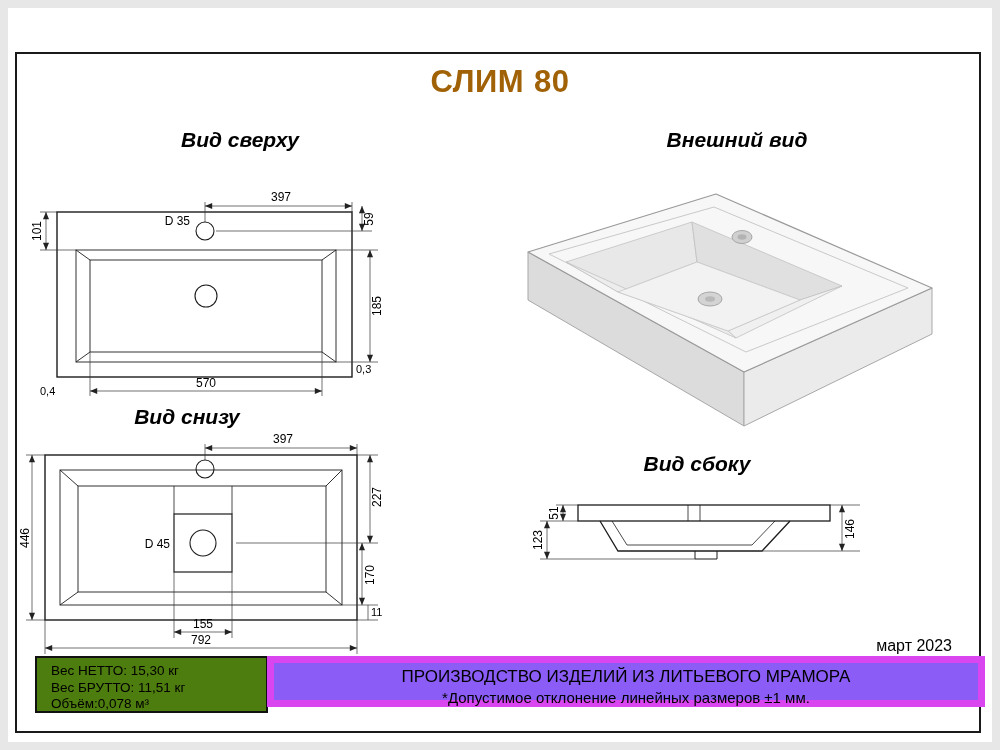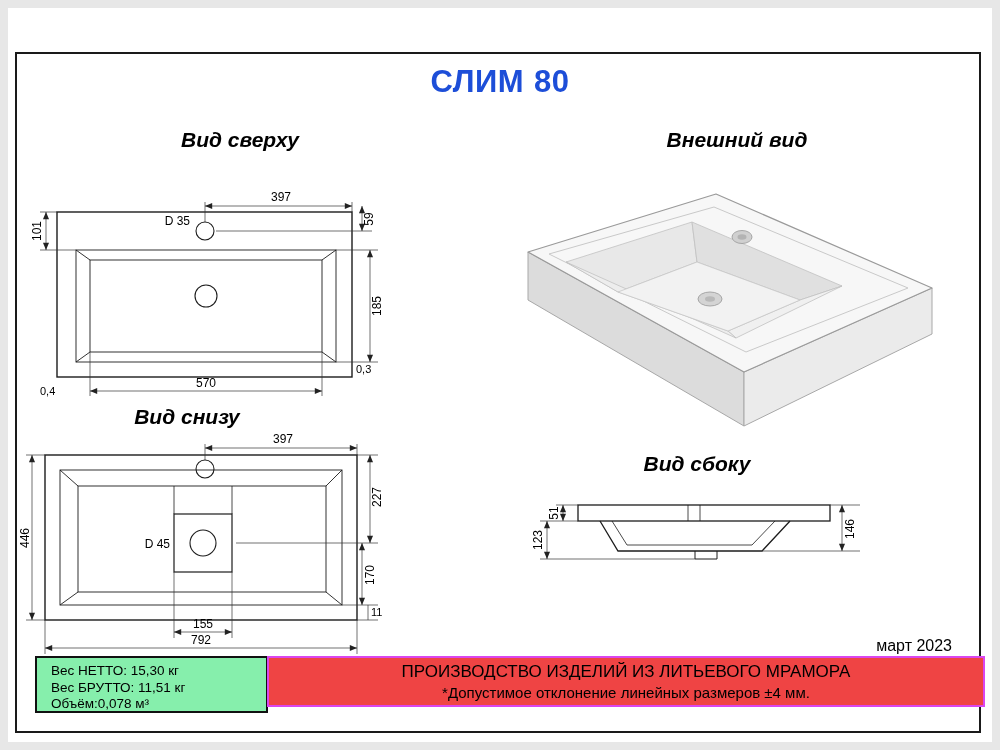--- a/index.html
+++ b/index.html
@@ -1,32 +1,32 @@
 <!DOCTYPE html>
 <html><head>
 <meta charset="utf-8">
 <style>
   * { margin:0; padding:0; box-sizing:border-box; }
   html,body { background:#e7e7e7; font-family:"Liberation Sans", sans-serif; }
   .stage { position:relative; width:1000px; height:750px; background:#e7e7e7; overflow:hidden; }
   .paper { position:absolute; left:8px; top:8px; right:8px; bottom:8px; background:#ffffff; }
   .frame { position:absolute; left:15px; top:52px; width:966px; height:681px; border:2px solid #1a1a1a; }
   .doc-title { position:absolute; left:0; top:64px; width:100%; text-align:center;
-               font-size:31px; font-weight:bold; color:#1d4ed8; letter-spacing:.5px; }
+               font-size:31px; font-weight:bold; color:#a16207; letter-spacing:.5px; }
   .doc-title .sz { margin-left:10px; }
   .view-title { position:absolute; width:220px; text-align:center; font-size:21px;
                 font-weight:bold; font-style:italic; color:#000; }
   svg.drawing { position:absolute; left:0; top:0; }
   g.dim-labels text { font-family:"Liberation Sans", sans-serif; font-size:12px; fill:#000; }
   g.dim-labels text.sm { font-size:11px; }
   .spec-box { position:absolute; left:35px; top:656px; width:233px; height:57px;
-              border:2px solid #111; background:#86efac; padding:5px 0 0 14px;
+              border:2px solid #111; background:#4d7c0f; padding:5px 0 0 14px;
               font-size:13.5px; line-height:1.24; color:#000; }
   .prod-box { position:absolute; left:267px; top:656px; width:718px; height:51px;
-              border:2px solid #d946ef; background:#ef4444; text-align:center; color:#000; padding-top:4px; }
+              border:7px solid #d946ef; background:#8b5cf6; text-align:center; color:#000; padding-top:4px; }
   .prod-line1 { font-size:17px; }
   .prod-line2 { font-size:15px; margin-top:2px; }
   .doc-date { position:absolute; right:48px; top:637px; font-size:16px; color:#000; }
 </style>
 </head>
 <body>
 
 <div class="stage">
   <div class="paper"></div>
   <div class="frame"></div>
@@ -155,15 +155,15 @@
   <div class="doc-date">март 2023</div>
 
   <div class="spec-box">
     <div>Вес НЕТТО: 15,30 кг</div>
     <div>Вес БРУТТО: 11,51 кг</div>
     <div>Объём:0,078 м³</div>
   </div>
 
   <div class="prod-box">
     <div class="prod-line1">ПРОИЗВОДСТВО ИЗДЕЛИЙ ИЗ ЛИТЬЕВОГО МРАМОРА</div>
-    <div class="prod-line2">*Допустимое отклонение линейных размеров ±4 мм.</div>
+    <div class="prod-line2">*Допустимое отклонение линейных размеров ±1 мм.</div>
   </div>
 </div>
 
 </body></html>

